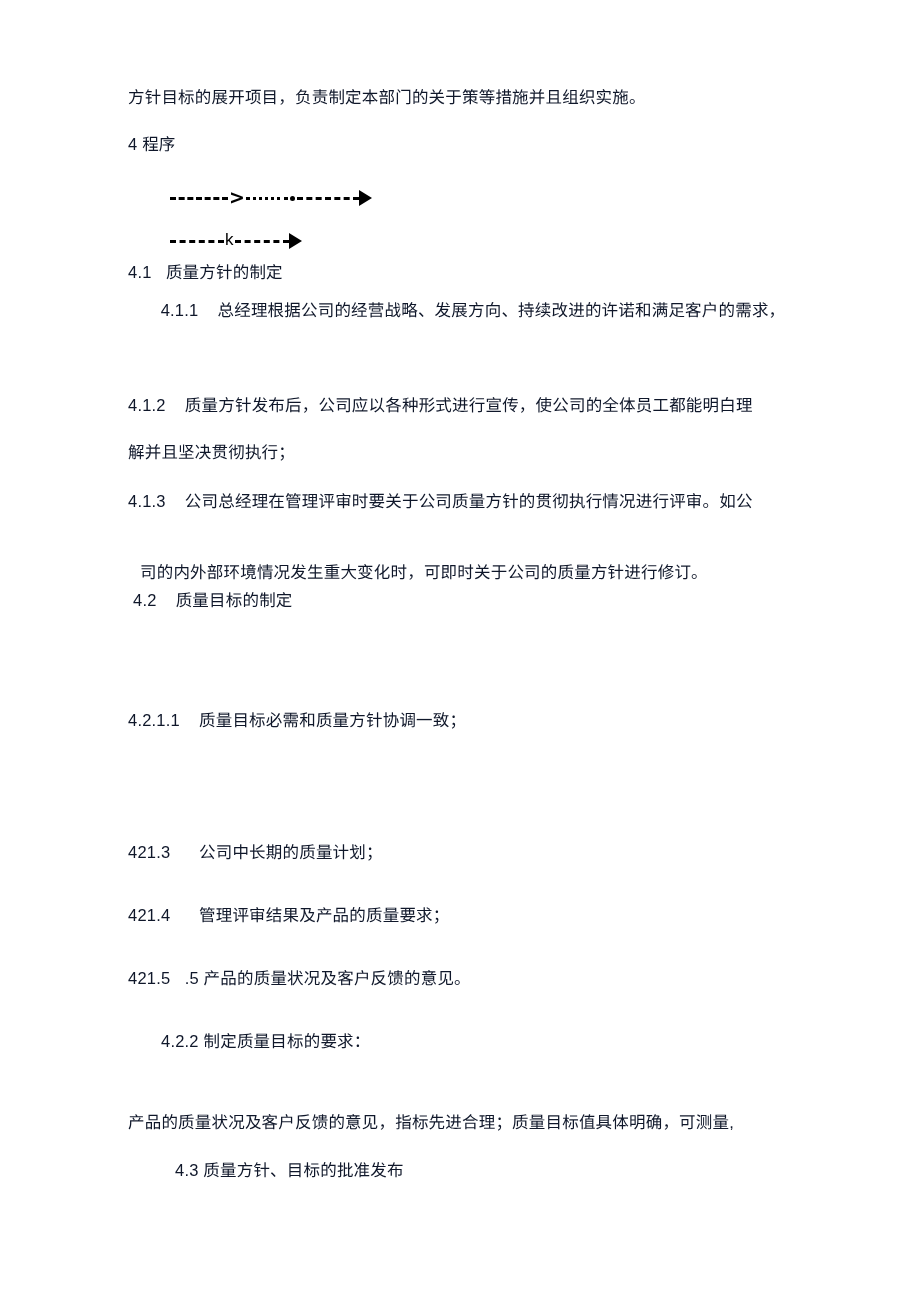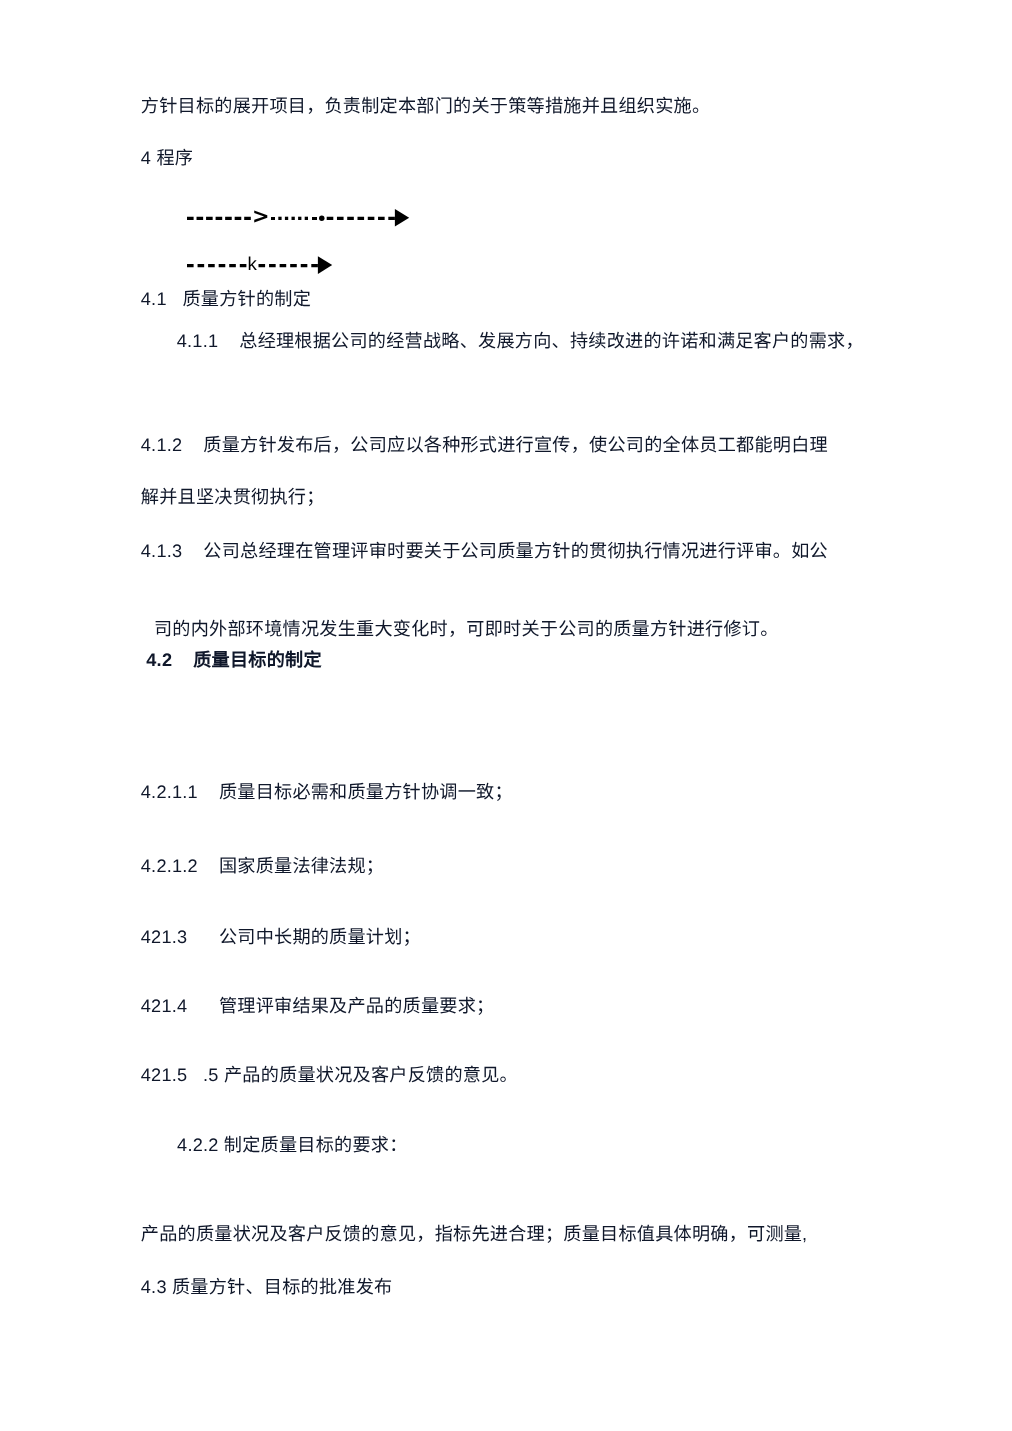--- a/index.html
+++ b/index.html
@@ -122,32 +122,31 @@
 
 
   <div class="line" style="top:393px;">4.1.2    质量方针发布后，公司应以各种形式进行宣传，使公司的全体员工都能明白理</div>
 
   <div class="line" style="top:440px;">解并且坚决贯彻执行；</div>
 
   <div class="line" style="top:489px;">4.1.3    公司总经理在管理评审时要关于公司质量方针的贯彻执行情况进行评审。如公</div>
 
   <div class="line ind-2" style="top:536px;margin-top:24px;">司的内外部环境情况发生重大变化时，可即时关于公司的质量方针进行修订。</div>
 
-  <div class="line ind-1" style="top:588px;font-weight:bold;">4.2    质量目标的制定</div>
+  <div class="line ind-1" style="top:588px;">4.2    质量目标的制定</div>
 
 
   <div class="line" style="top:708px;">4.2.1.1    质量目标必需和质量方针协调一致；</div>
 
-  <div class="line" style="top:776px;">4.2.1.2    国家质量法律法规；</div>
 
   <div class="line" style="top:840px;">421.3      公司中长期的质量计划；</div>
 
   <div class="line" style="top:903px;">421.4      管理评审结果及产品的质量要求；</div>
 
   <div class="line" style="top:966px;">421.5   .5 产品的质量状况及客户反馈的意见。</div>
 
   <div class="line" style="top:1029px;margin-left:33px;">4.2.2 制定质量目标的要求：</div>
 
   <div class="line" style="top:1110px;">产品的质量状况及客户反馈的意见，指标先进合理；质量目标值具体明确，可测量,</div>
 
-  <div class="line" style="top:1158px;">4.3 质量方针、目标的批准发布</div>
+  <div class="line" style="top:1158px;margin-left:47px;">4.3 质量方针、目标的批准发布</div>
 
 </div>
 
 </body></html>

